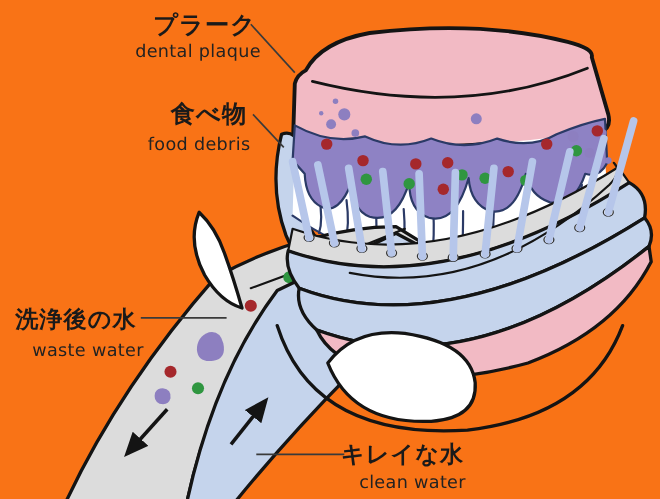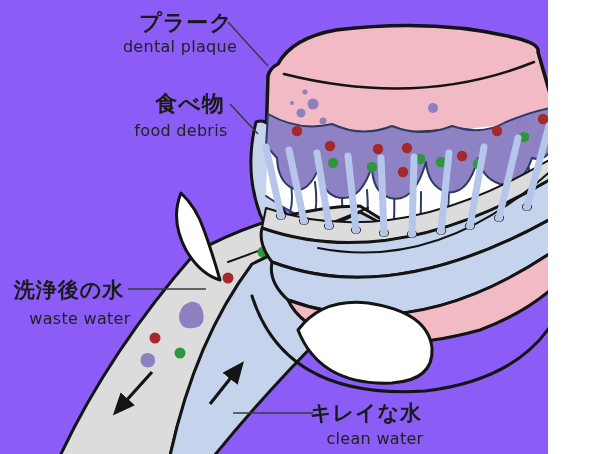--- a/index.html
+++ b/index.html
@@ -1,16 +1,16 @@
 <!DOCTYPE html>
 <html><head>
 <meta charset="utf-8">
 <style>
   html,body{margin:0;padding:0;background:#fff;}
-  .stage{position:relative;width:548px;height:454px;background:#8b5cf6;overflow:hidden;
+  .stage{position:relative;width:600px;height:454px;background:#f97316;overflow:hidden;
          font-family:"DejaVu Sans","Liberation Sans",sans-serif;}
   svg{display:block;}
   text{fill:#1a1a1a;}
   .jp{font-size:21px;font-weight:600;letter-spacing:1px;}
   .jp-big{font-size:22px;font-weight:600;letter-spacing:1px;}
   .en{font-size:16px;font-weight:400;letter-spacing:.3px;fill:#222;}
   .outline{stroke:#141414;stroke-width:3;stroke-linejoin:round;stroke-linecap:round;}
   .outline2{stroke:#141414;stroke-width:2;stroke-linejoin:round;stroke-linecap:round;}
   .navy{stroke:#2b3a66;stroke-width:2;fill:none;stroke-linecap:round;}
   .dot-red{fill:#a5282c;}

